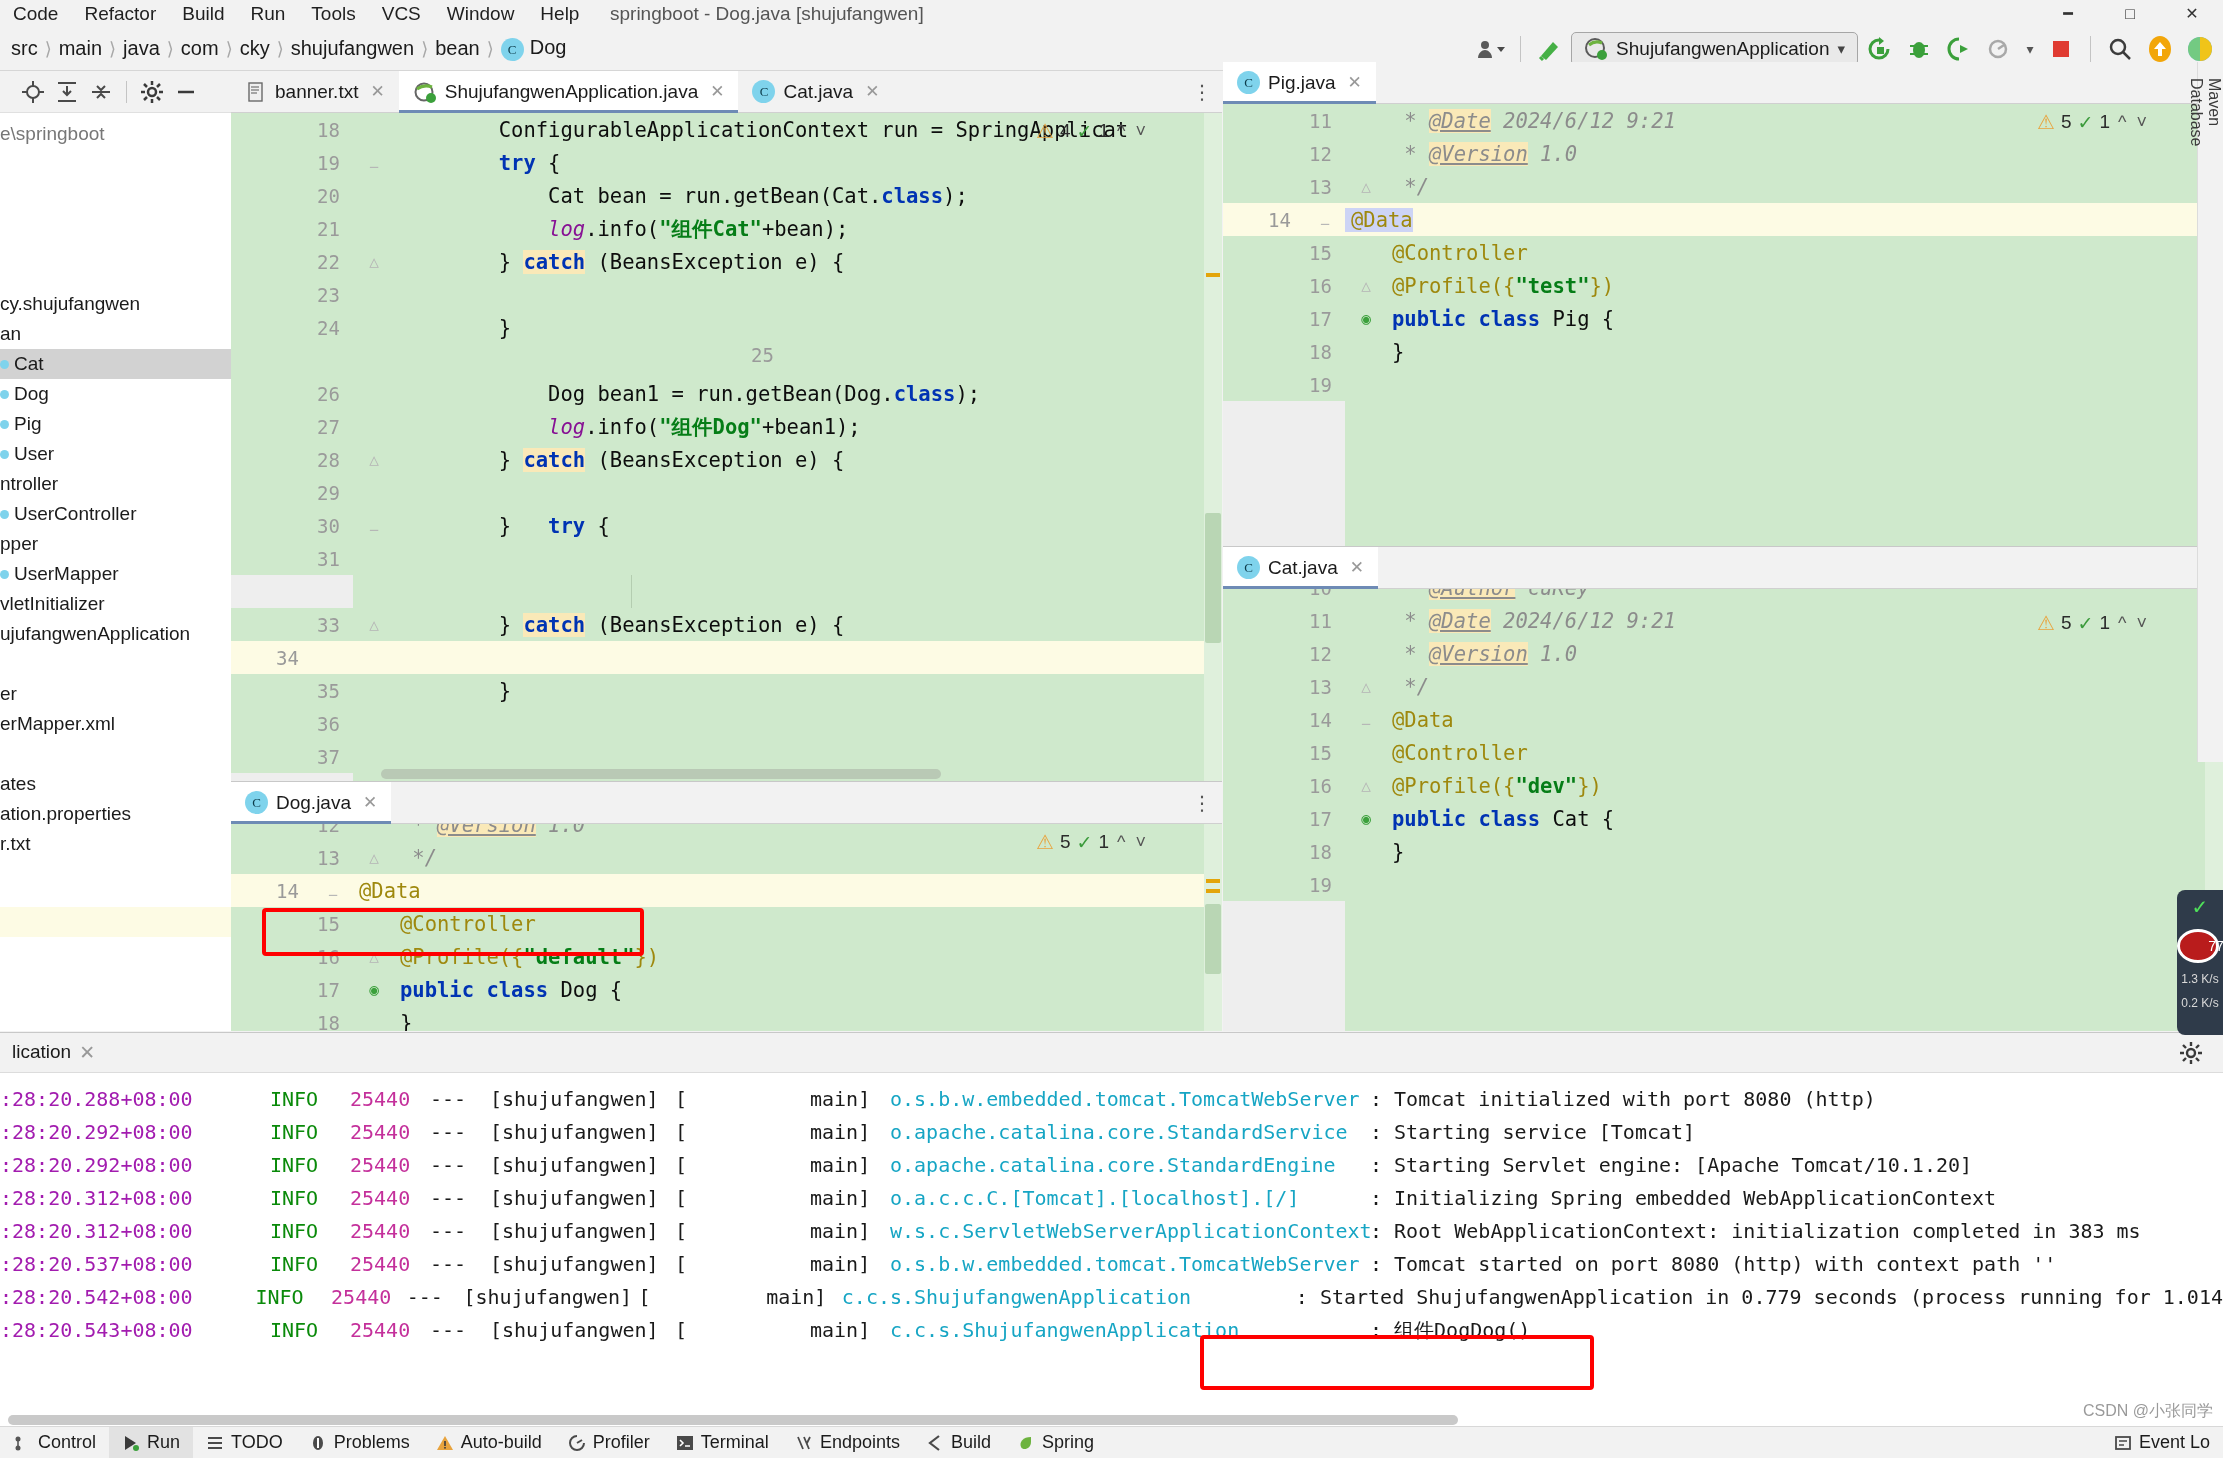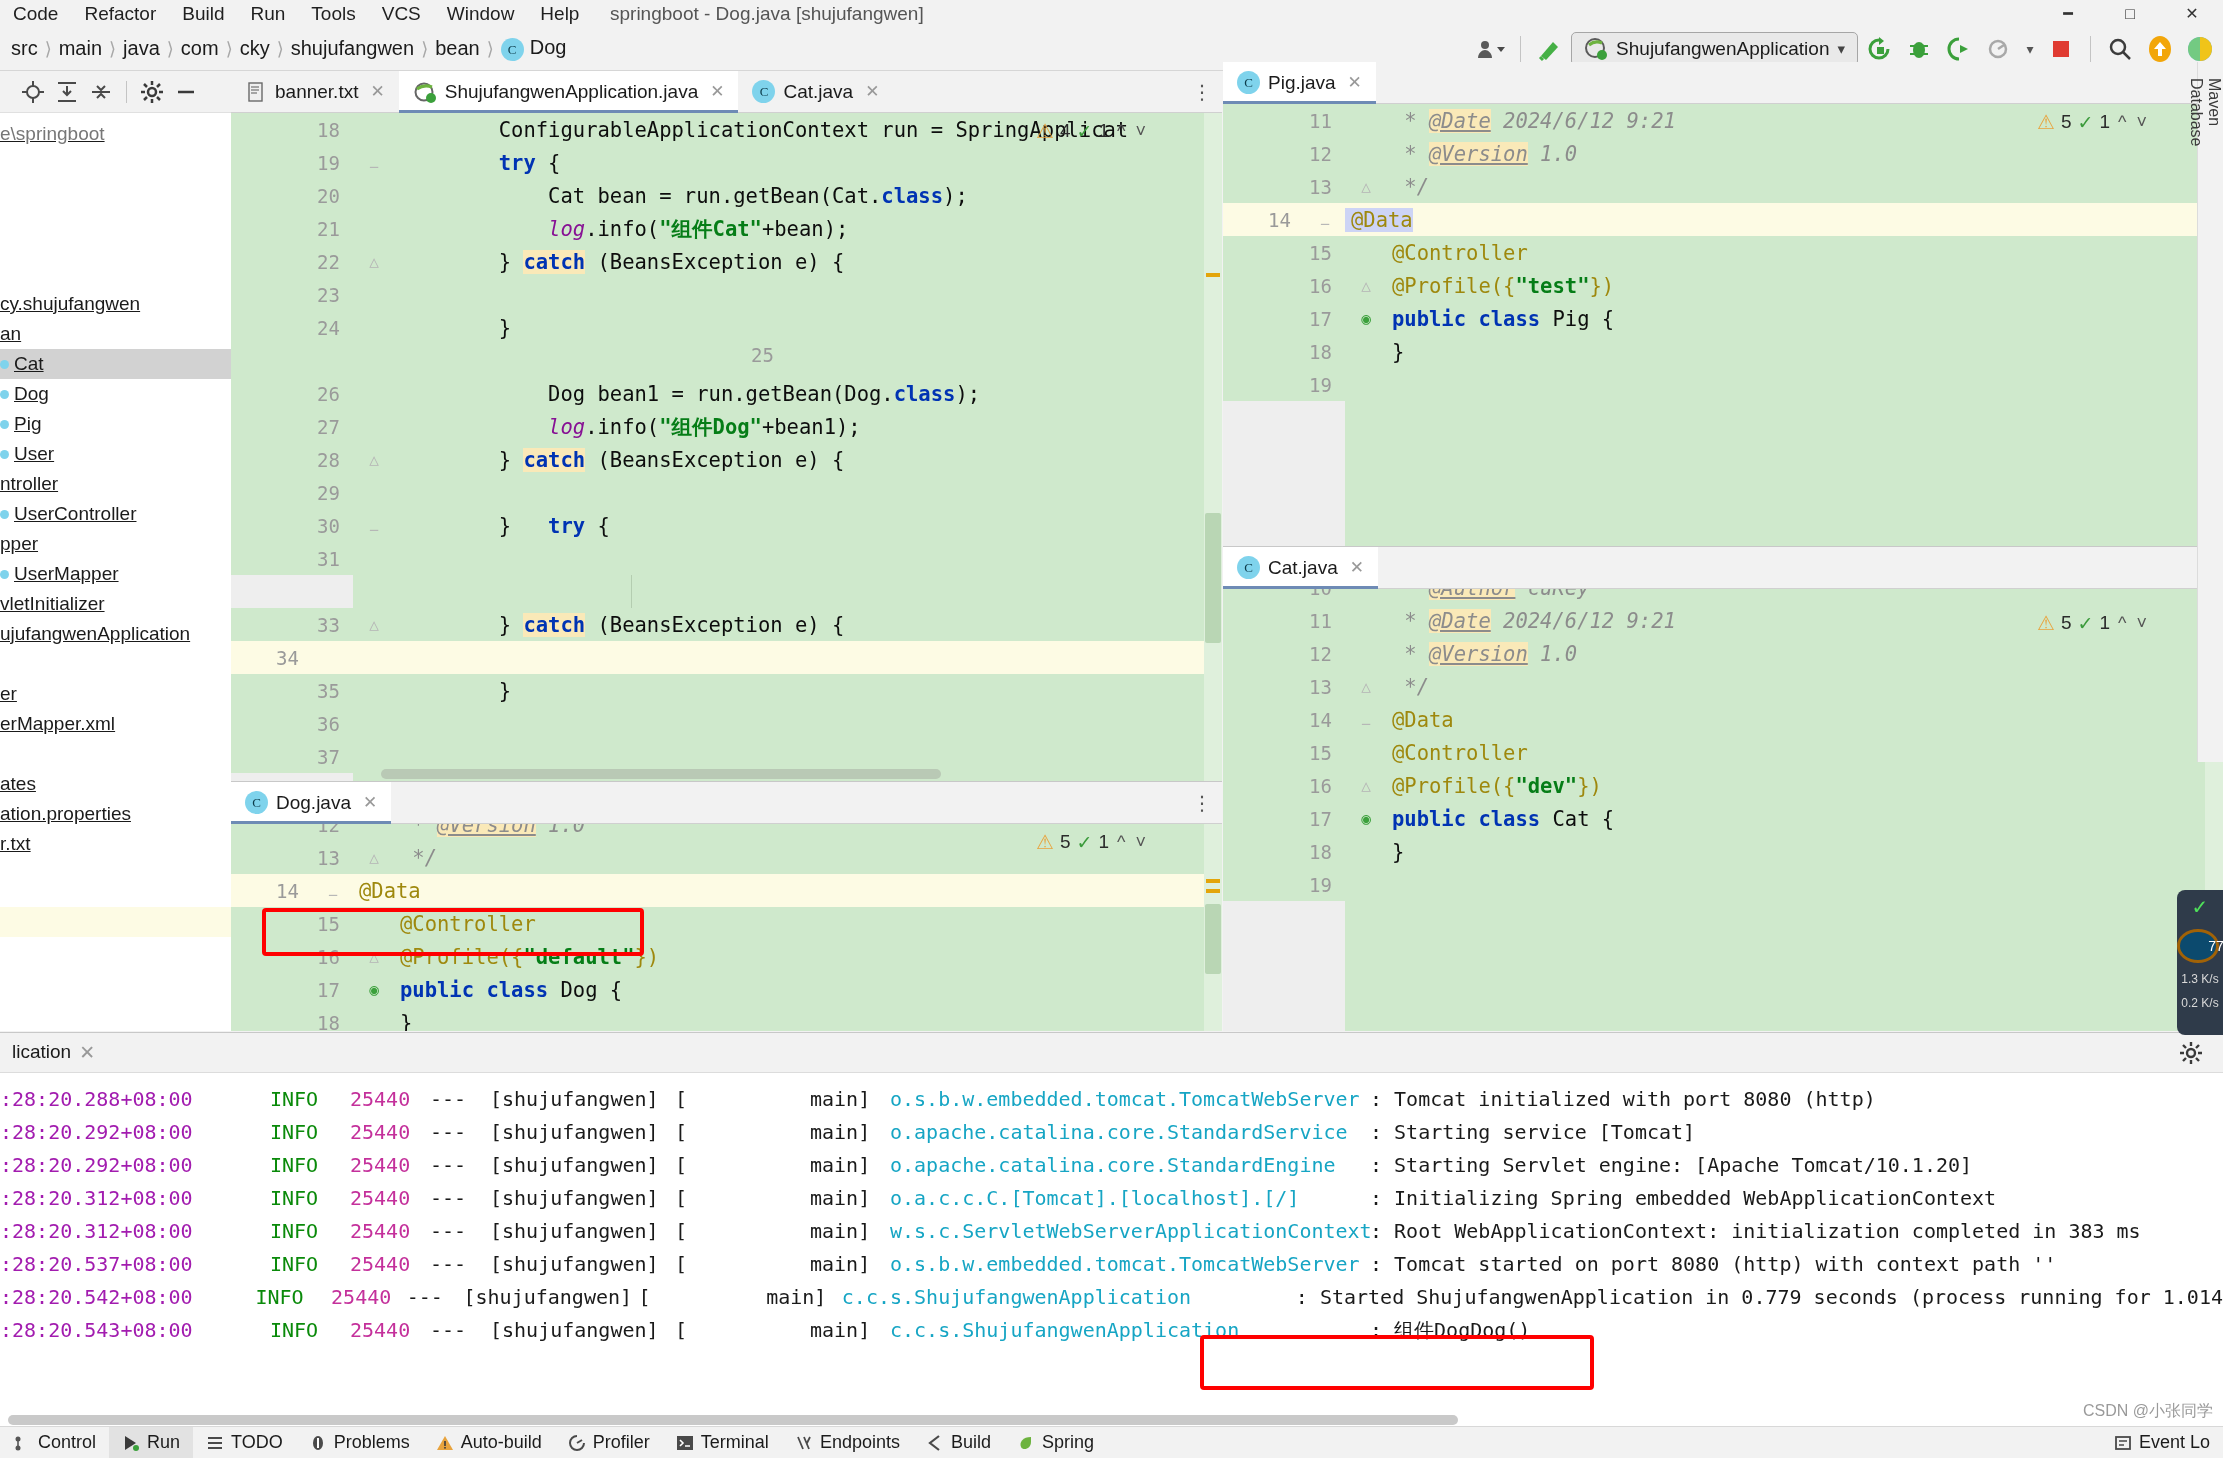--- a/index.html
+++ b/index.html
@@ -56,21 +56,21 @@
   .run-config {
     display: flex; align-items: center; gap: 8px;
     border: 1px solid #a6a6a6; background: #e9e9e9; border-radius: 5px;
     height: 34px; padding: 0 12px; font-size: 19px; color:#1b1b1b; white-space:nowrap;
   }
   .sep-v { width:1px; height: 26px; background:#c4c4c4; margin: 0 8px; }
 
   
   .leftpanel {
     position: absolute; left: 0; top: 71px; width: 250px; height: 960px;
-    background: #ffffff; border-right: 1px solid #cfcfcf; overflow: hidden; text-decoration: underline;
+    background: #ffffff; border-right: 1px solid #cfcfcf; overflow: hidden;
   }
   .lp-toolbar {
     height: 42px; background:#f2f2f2; display:flex; align-items:center;
     gap:4px; padding-left: 18px; border-bottom: 1px solid #e0e0e0;
   }
   .lp-ico { width:30px; height:30px; display:flex; align-items:center; justify-content:center; color:#4a4a4a;}
   .tree { padding-top: 6px; font-size: 19px; position: relative; }
   .tree-row {
     height: 30px; line-height: 30px; white-space: nowrap; padding-left: 0px;
     color:#1b1b1b; overflow:hidden;
@@ -228,23 +228,23 @@
 
   
   .float-widget {
     position:absolute; right: 0px; width: 46px; border-radius: 8px 0 0 8px;
     background:#2f3b4a; display:flex; flex-direction:column; align-items:center;
     color:#fff; font-size: 13px; overflow:hidden; z-index:40;
   }
   .fw-row { width:100%; text-align:center; padding: 5px 0; }
   .fw-green { color:#4fe05a; font-size:20px; }
   .fw-speed { font-size: 12px; color:#d9d9d9; line-height:1.15; }
-  .fw-circle { width:34px; height:34px; border-radius:50%; border:3px solid #a16207;
+  .fw-circle { width:34px; height:34px; border-radius:50%; border:3px solid #ffffff;
       display:flex;align-items:center;justify-content:center; font-size:14px; color:#fff;
-      background:#0c4a6e;padding-left:36px; }
+      background:#b91c1c;padding-left:36px; }
 
   .right-rail {
     position:absolute; right:0; top:62px; width: 26px; height: 700px;
     background:#f2f2f2; border-left:1px solid #dcdcdc;
     writing-mode: vertical-rl; font-size: 16px; color:#3a3a3a;
     padding-top: 16px; z-index: 5;
   }
   .rail-label { margin-bottom: 26px; white-space:nowrap; }
 
   .watermark {

